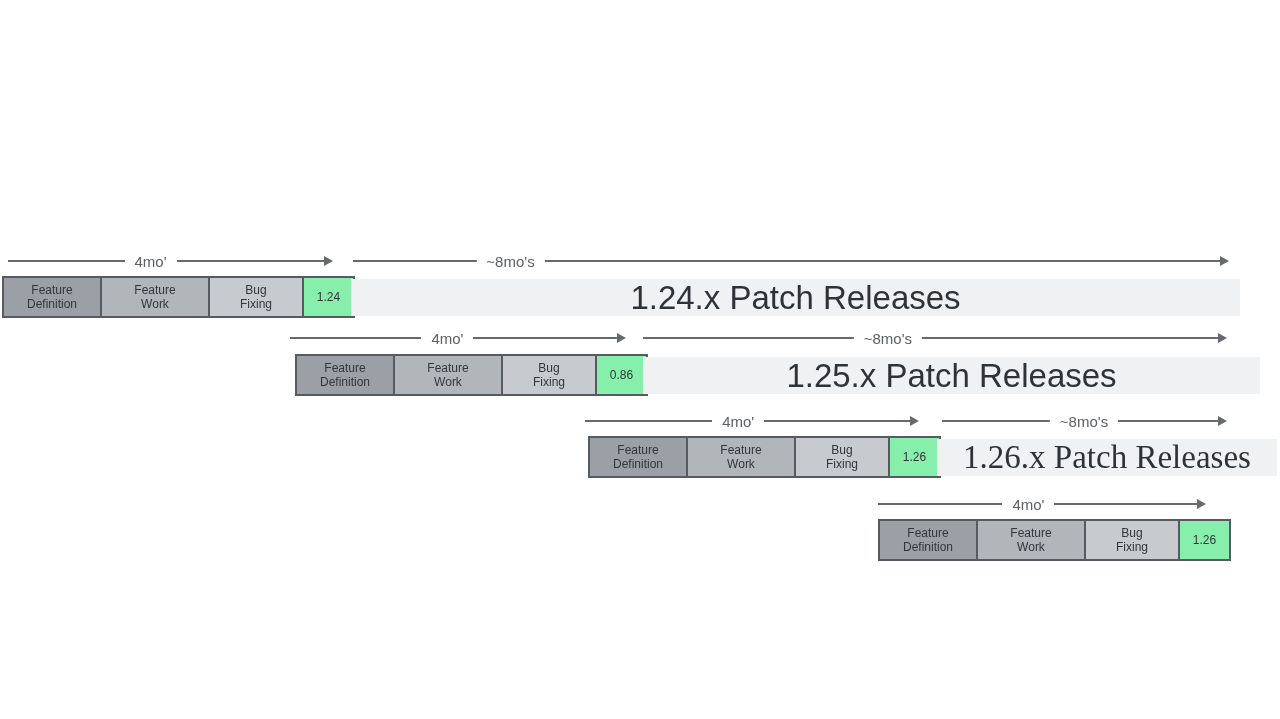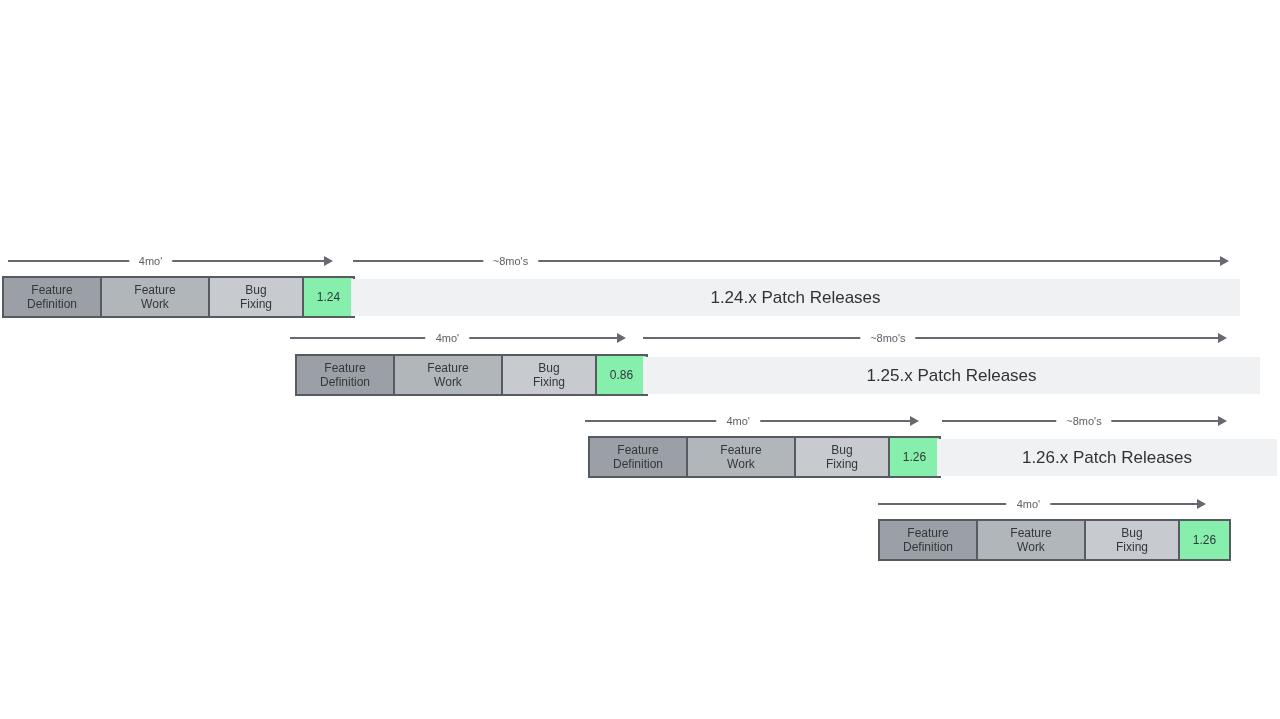--- a/index.html
+++ b/index.html
@@ -22,21 +22,21 @@
     width:0;height:0;
     border-left:9px solid #666a70;
     border-top:5px solid transparent;
     border-bottom:5px solid transparent;
   }
   .arrow-label{
     position:absolute;top:0;
     transform:translateX(-50%);
     background:#ffffff;
     padding:0 10px;
-    font-size:11px;line-height:17px;
+    font-size:15px;line-height:17px;
     color:#5c6065;
     white-space:nowrap;
   }
 
   
   .phase-row{position:absolute;display:flex;height:42px;}
   .phase-box{
     box-sizing:border-box;
     border:2px solid #565b62;
     display:flex;align-items:center;justify-content:center;
@@ -50,21 +50,21 @@
   .w-fd{width:100px;background:#9aa0a6;}
   .w-fw{width:110px;background:#b1b6bb;}
   .w-bf{width:96px;background:#c7cbcf;}
   .w-ver{width:53px;background:#86efac;}
 
   
   .patch-bar{
     position:absolute;height:37px;
     background:#f0f1f3;
     display:flex;align-items:center;justify-content:center;
-    font-size:17px;color:#2f3338;
+    font-size:33px;color:#2f3338;
     white-space:nowrap;
   }
 </style>
 </head>
 <body>
 
 <div id="canvas">
 
   <div class="arrow" style="left:8px;top:253px;width:324px;">
     <div class="arrow-line"></div>
@@ -120,21 +120,21 @@
   </div>
   <div class="phase-row" style="left:588px;top:436px;">
     <div class="phase-box w-fd">Feature
 Definition</div>
     <div class="phase-box w-fw">Feature
 Work</div>
     <div class="phase-box w-bf">Bug
 Fixing</div>
     <div class="phase-box w-ver">1.26</div>
   </div>
-  <div class="patch-bar" style="left:937px;top:439px;width:340px;">1.26.x Patch Releases</div>
+  <div class="patch-bar" style="left:937px;top:439px;width:340px;font-family:Liberation Serif, serif;">1.26.x Patch Releases</div>
 
   <div class="arrow" style="left:878px;top:496px;width:327px;">
     <div class="arrow-line"></div>
     <div class="arrow-head"></div>
     <span class="arrow-label" style="left:46%;">4mo'</span>
   </div>
   <div class="phase-row" style="left:878px;top:519px;">
     <div class="phase-box w-fd">Feature
 Definition</div>
     <div class="phase-box w-fw">Feature

